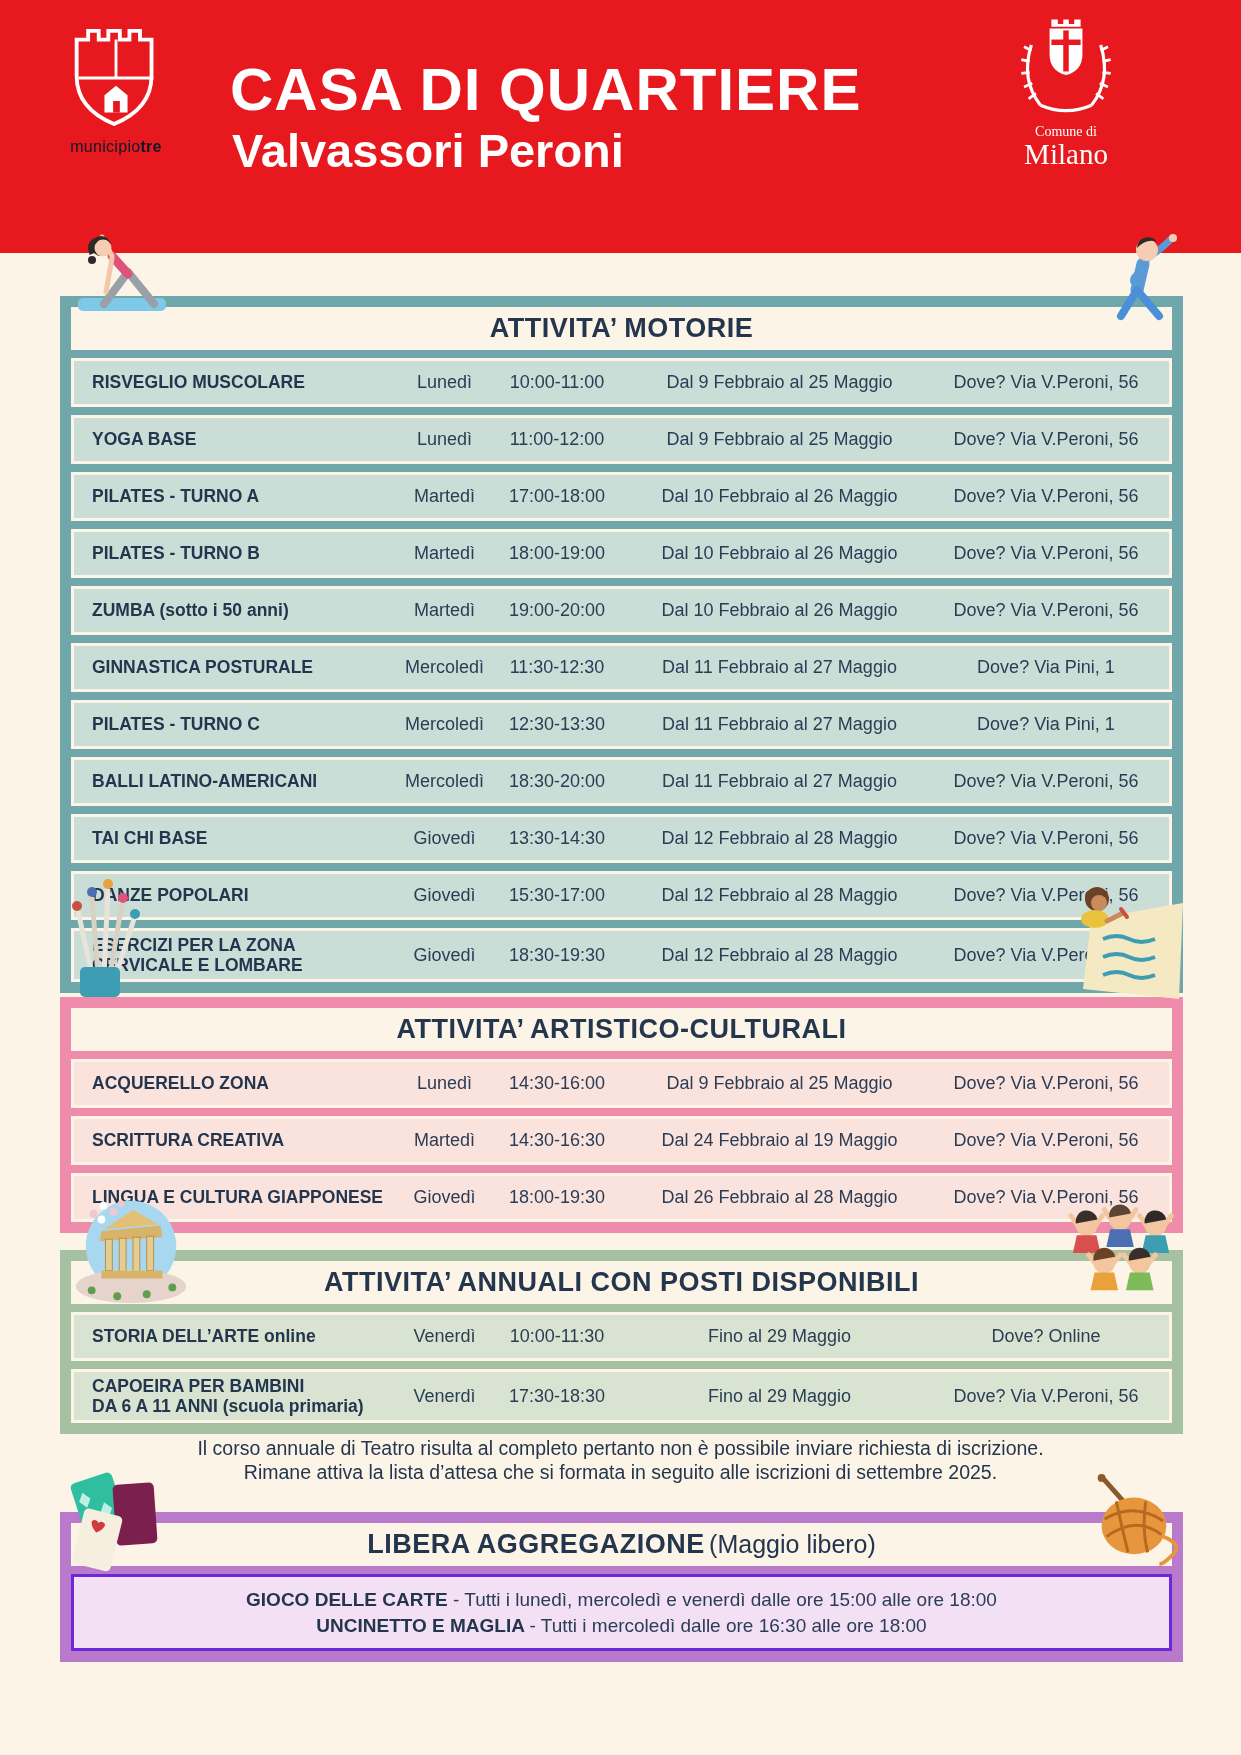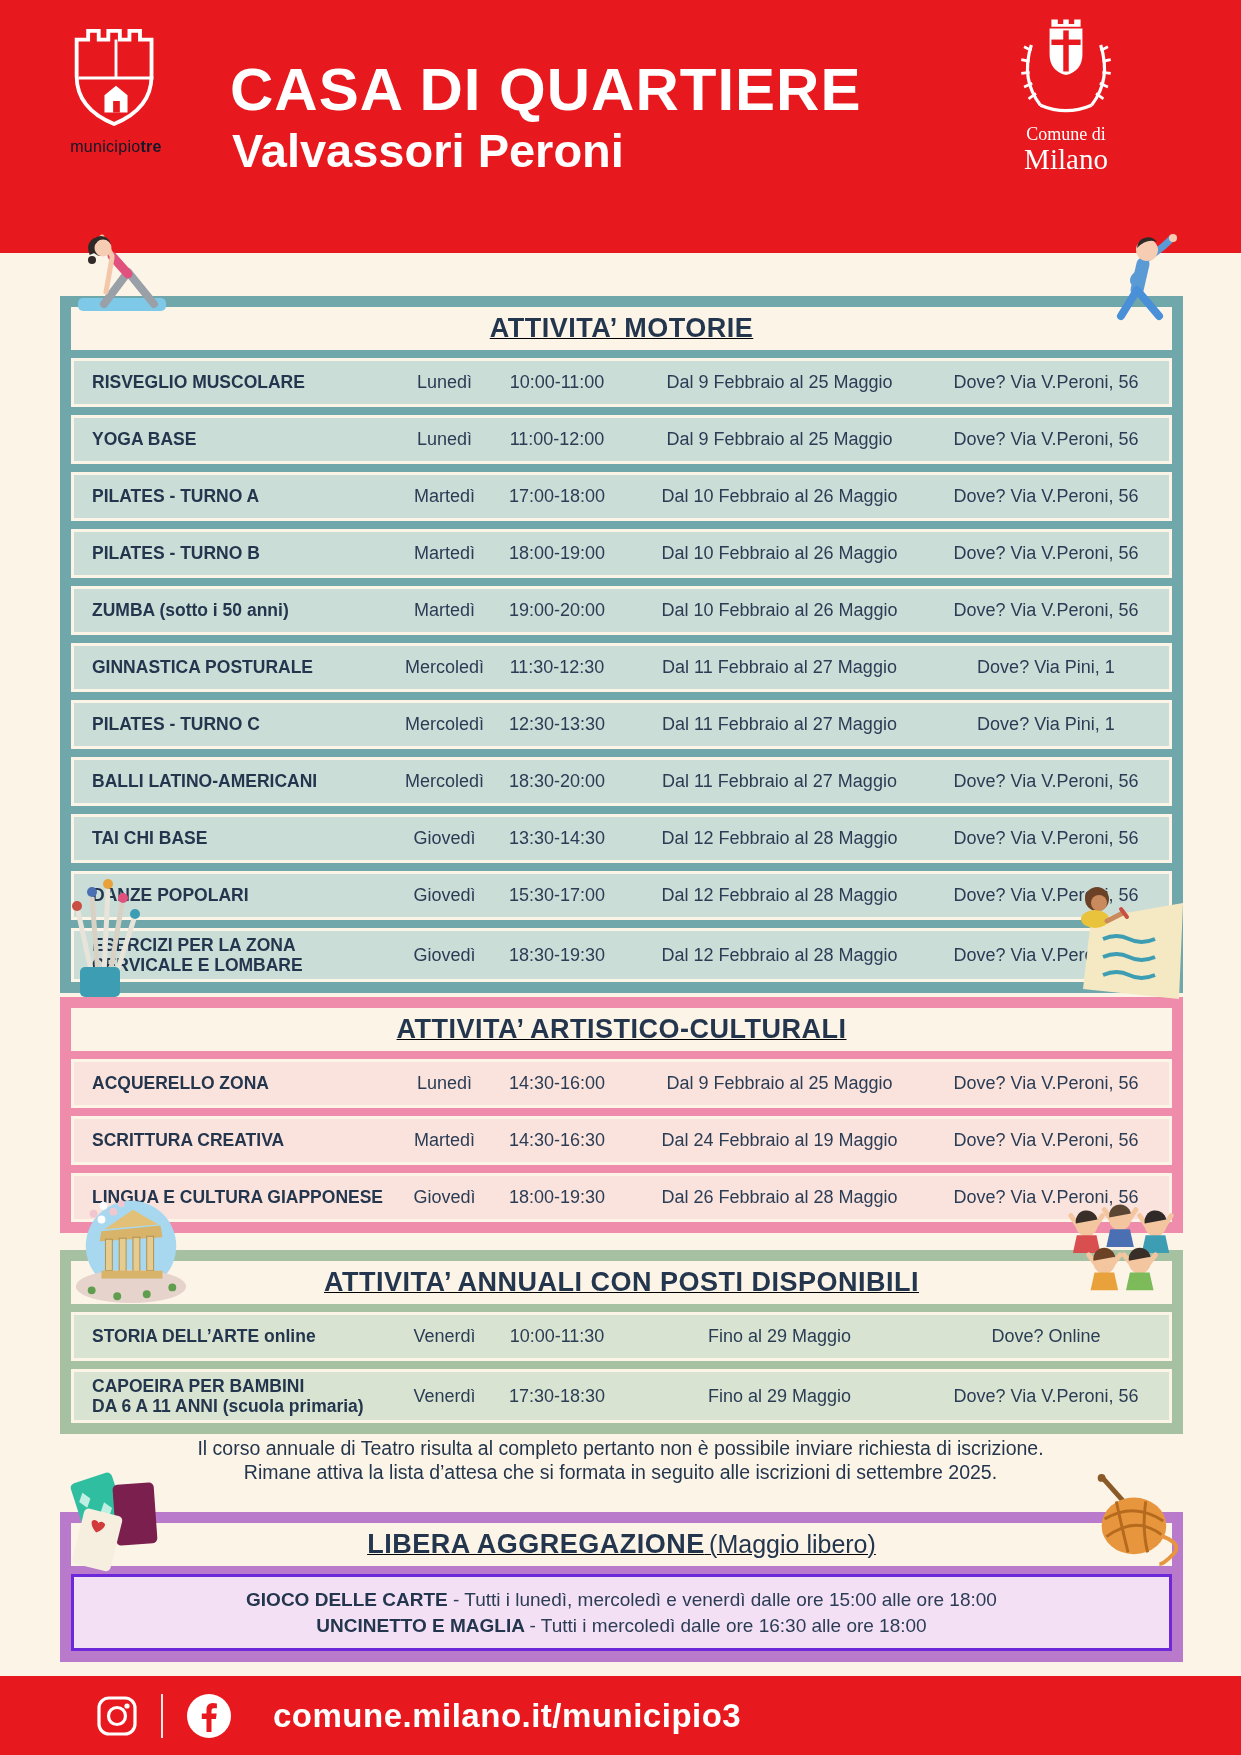--- a/index.html
+++ b/index.html
@@ -8,27 +8,27 @@
 
   
   .red-header{position:absolute;top:0;left:0;width:100%;height:253px;background:#E8191E;}
   .m3-logo{position:absolute;left:56px;top:24px;width:120px;text-align:center;color:#fff;}
   .m3-text{margin-top:4px;font-size:16px;color:#0f172a;letter-spacing:0.3px;}
   .m3-text b{font-weight:800;}
   .titles{position:absolute;left:230px;top:58px;color:#fff;}
   .page-title{margin:0;font-size:60px;font-weight:800;letter-spacing:1px;line-height:1.05;text-align:right;}
   .page-subtitle{margin:6px 0 0 2px;font-size:47px;font-weight:700;line-height:1.0;}
   .cm-logo{position:absolute;right:110px;top:14px;width:130px;text-align:center;color:#fff;}
-  .cm-line1{font-family:"Liberation Serif","DejaVu Serif",serif;font-size:18px;margin-top:2px;}
+  .cm-line1{font-family:"Liberation Serif","DejaVu Serif",serif;font-size:14px;margin-top:2px;}
   .cm-line2{font-family:"Liberation Serif","DejaVu Serif",serif;font-size:29px;line-height:1.0;}
 
   
   .activity-table{position:absolute;left:60px;width:1123px;background:var(--frame);
                   padding:11px;box-sizing:border-box;}
-  .table-header{background:#FBF4E7;padding:6px 8px;text-align:center;text-decoration:underline;}
+  .table-header{background:#FBF4E7;padding:6px 8px;text-align:center;}
   .table-title{font-size:27px;font-weight:800;color:#24364E;letter-spacing:0.5px;}
   .table-title-sub{font-size:25px;font-weight:400;color:#24364E;}
   .rows{display:flex;flex-direction:column;gap:8px;margin-top:8px;}
   .row{background:var(--rowbg);border:3px solid #FBF4E7;min-height:35px;
        display:grid;grid-template-columns:305px 95px 130px 315px 1fr;
        align-items:center;padding:4px 14px 4px 18px;box-sizing:content-box;}
   .c-name{font-size:17.5px;font-weight:800;color:#24364E;white-space:pre-line;line-height:1.15;}
   .c-day,.c-time,.c-period,.c-where{font-size:18px;color:#2B3C55;text-align:center;}
   .lib-box{background:var(--rowbg);border:3px solid #6d28d9;margin-top:8px;
            padding:10px 16px;text-align:center;}
@@ -356,27 +356,14 @@
     <div class="table-header">
       <span class="table-title">LIBERA AGGREGAZIONE</span>
       <span class="table-title-sub"> <span>(Maggio libero)</span></span>
     </div>
     <div class="lib-box">
         <div class="lib-line"><b>GIOCO DELLE CARTE </b>- Tutti i lunedì, mercoledì e venerdì dalle ore 15:00 alle ore 18:00</div>
         <div class="lib-line"><b>UNCINETTO E MAGLIA </b>- Tutti i mercoledì dalle ore 16:30 alle ore 18:00</div>
       </div>
   </section>
 
-  <footer class="footer">
-    <svg width="44" height="44" viewBox="0 0 44 44">
-      <rect x="4" y="4" width="36" height="36" rx="10" fill="none" stroke="#fff" stroke-width="3.2"></rect>
-      <circle cx="22" cy="22" r="8.5" fill="none" stroke="#fff" stroke-width="3.2"></circle>
-      <circle cx="32" cy="12" r="2.6" fill="#fff"></circle>
-    </svg>
-    <div class="footer-divider"></div>
-    <svg width="48" height="48" viewBox="0 0 48 48">
-      <circle cx="24" cy="24" r="22" fill="#fff"></circle>
-      <path d="M26.5,40 v-13 h4.4 l0.8,-5.4 h-5.2 v-3.2 q0,-2.2 2.3,-2.2 h3.1 v-4.8 q-1.7,-0.3 -4,-0.3 q-6.4,0 -6.4,6.6 v3.9 h-4.7 v5.4 h4.7 v13 z" fill="#E8191E"></path>
-    </svg>
-    <span class="footer-url">comune.milano.it/municipio3</span>
-  </footer>
 
 </div>
 
 </body></html>

